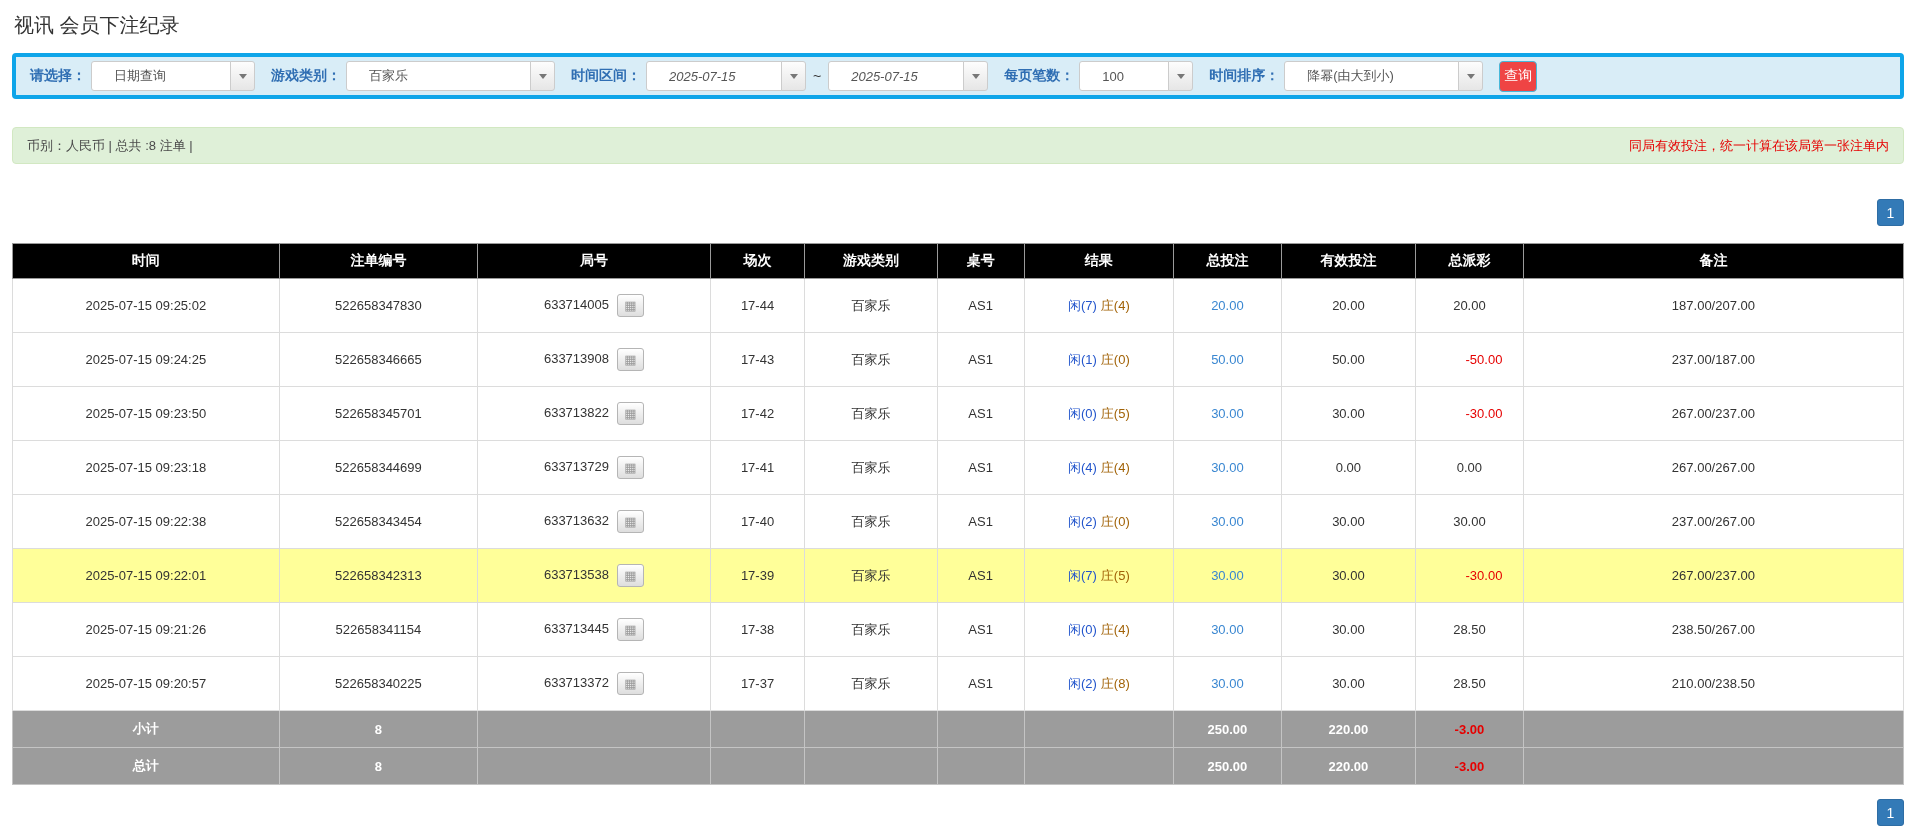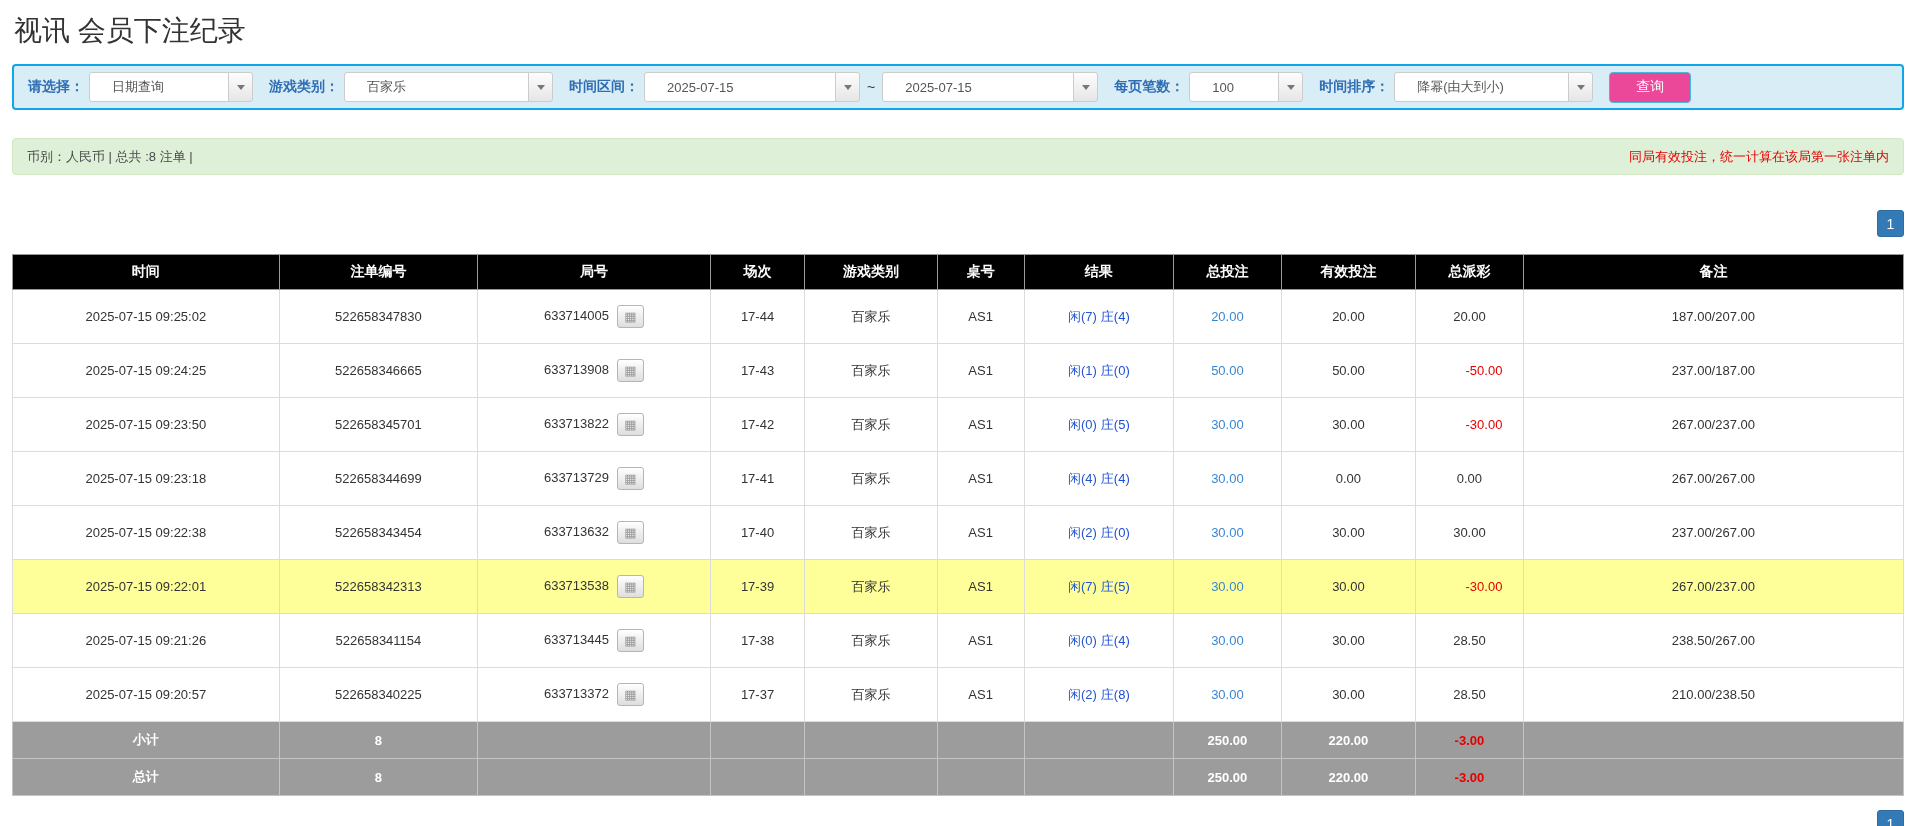--- a/index.html
+++ b/index.html
@@ -5,27 +5,27 @@
   * { box-sizing: border-box; }
   html, body { margin: 0; padding: 0; }
   body {
     width: 1916px; height: 826px; overflow: hidden;
     background: #ffffff;
     font-family: "Liberation Sans", "DejaVu Sans", sans-serif;
   }
   .container { padding: 0 12px; }
 
   .page-title {
-    font-size: 28px; color: #333; font-weight: 400;
+    font-size: 20px; color: #333; font-weight: 400;
     margin: 12px 0 14px 2px;
   }
 
   
   .filter-bar {
-    background: #d9edf7; border: 2px solid #0ea5e9; border-radius: 4px;
+    background: #d9edf7; border: 4px solid #0ea5e9; border-radius: 4px;
     height: 46px; display: flex; align-items: center; padding: 0 14px;
   }
   .filter-label {
     color: #2f6eb3; font-size: 14px; font-weight: 700;
     margin: 0 5px 0 16px; white-space: nowrap;
   }
   .filter-label.first { margin-left: 0; }
   .combo { display: inline-flex; height: 30px; }
   .combo input {
     height: 30px; border: 1px solid #ccc; border-radius: 3px 0 0 3px;
@@ -37,27 +37,27 @@
     border-radius: 0 3px 3px 0; background: linear-gradient(#fdfdfd, #e6e6e6);
     display: flex; align-items: center; justify-content: center;
     padding: 0; cursor: pointer;
   }
   .tri {
     width: 0; height: 0; border-left: 4px solid transparent;
     border-right: 4px solid transparent; border-top: 5px solid #777;
   }
   .w-mode { width: 140px; }
   .w-game { width: 185px; }
-  .w-date { width: 192px; }
+  .w-date { width: 136px; font-style: italic; }
   .w-size { width: 90px; }
   .w-sort { width: 175px; }
   .tilde { color: #333; font-size: 14px; margin: 0 7px; }
   .query-btn {
-    margin-left: 16px; height: 31px; padding: 0 26px;
-    background: #ec4899; border: 1px solid #46b8da; border-radius: 4px;
+    margin-left: 16px; height: 31px; padding: 0 4px;
+    background: #ef4444; border: 1px solid #46b8da; border-radius: 4px;
     color: #fff; font-size: 14px; cursor: pointer; font-family: inherit;
   }
 
   
   .info-bar {
     margin-top: 28px; background: #dff0d8; border: 1px solid #d2e8c2;
     border-radius: 4px; height: 37px; display: flex; align-items: center;
     justify-content: space-between; padding: 0 14px; font-size: 13px;
   }
   .info-left { color: #4a4a4a; }
@@ -88,21 +88,21 @@
     text-align: center; font-size: 13px; color: #333; padding: 0 4px;
     overflow: hidden; white-space: nowrap;
   }
   .records tr.highlight td { background: #ffff99; }
   .records tr.summary td {
     background: #9c9c9c; color: #fff; height: 37px; font-weight: 700;
     border-color: #c4c4c4;
   }
   .bet-link { color: #3a87d1; text-decoration: none; cursor: pointer; }
   .res-player { color: #2255cc; margin-right: 4px; }
-  .res-banker { color: #1d4ed8; }
+  .res-banker { color: #a16207; }
   .neg { color: #e60000 !important; margin-left: 29px; }
   .icon-btn {
     margin-left: 8px; width: 27px; height: 23px;
     border: 1px solid #b5b5b5; border-radius: 3px;
     background: linear-gradient(#ffffff, #dedede);
     vertical-align: middle; cursor: pointer; padding: 0;
     color: #999; font-size: 13px; line-height: 1;
   }
 </style>
 </head>

